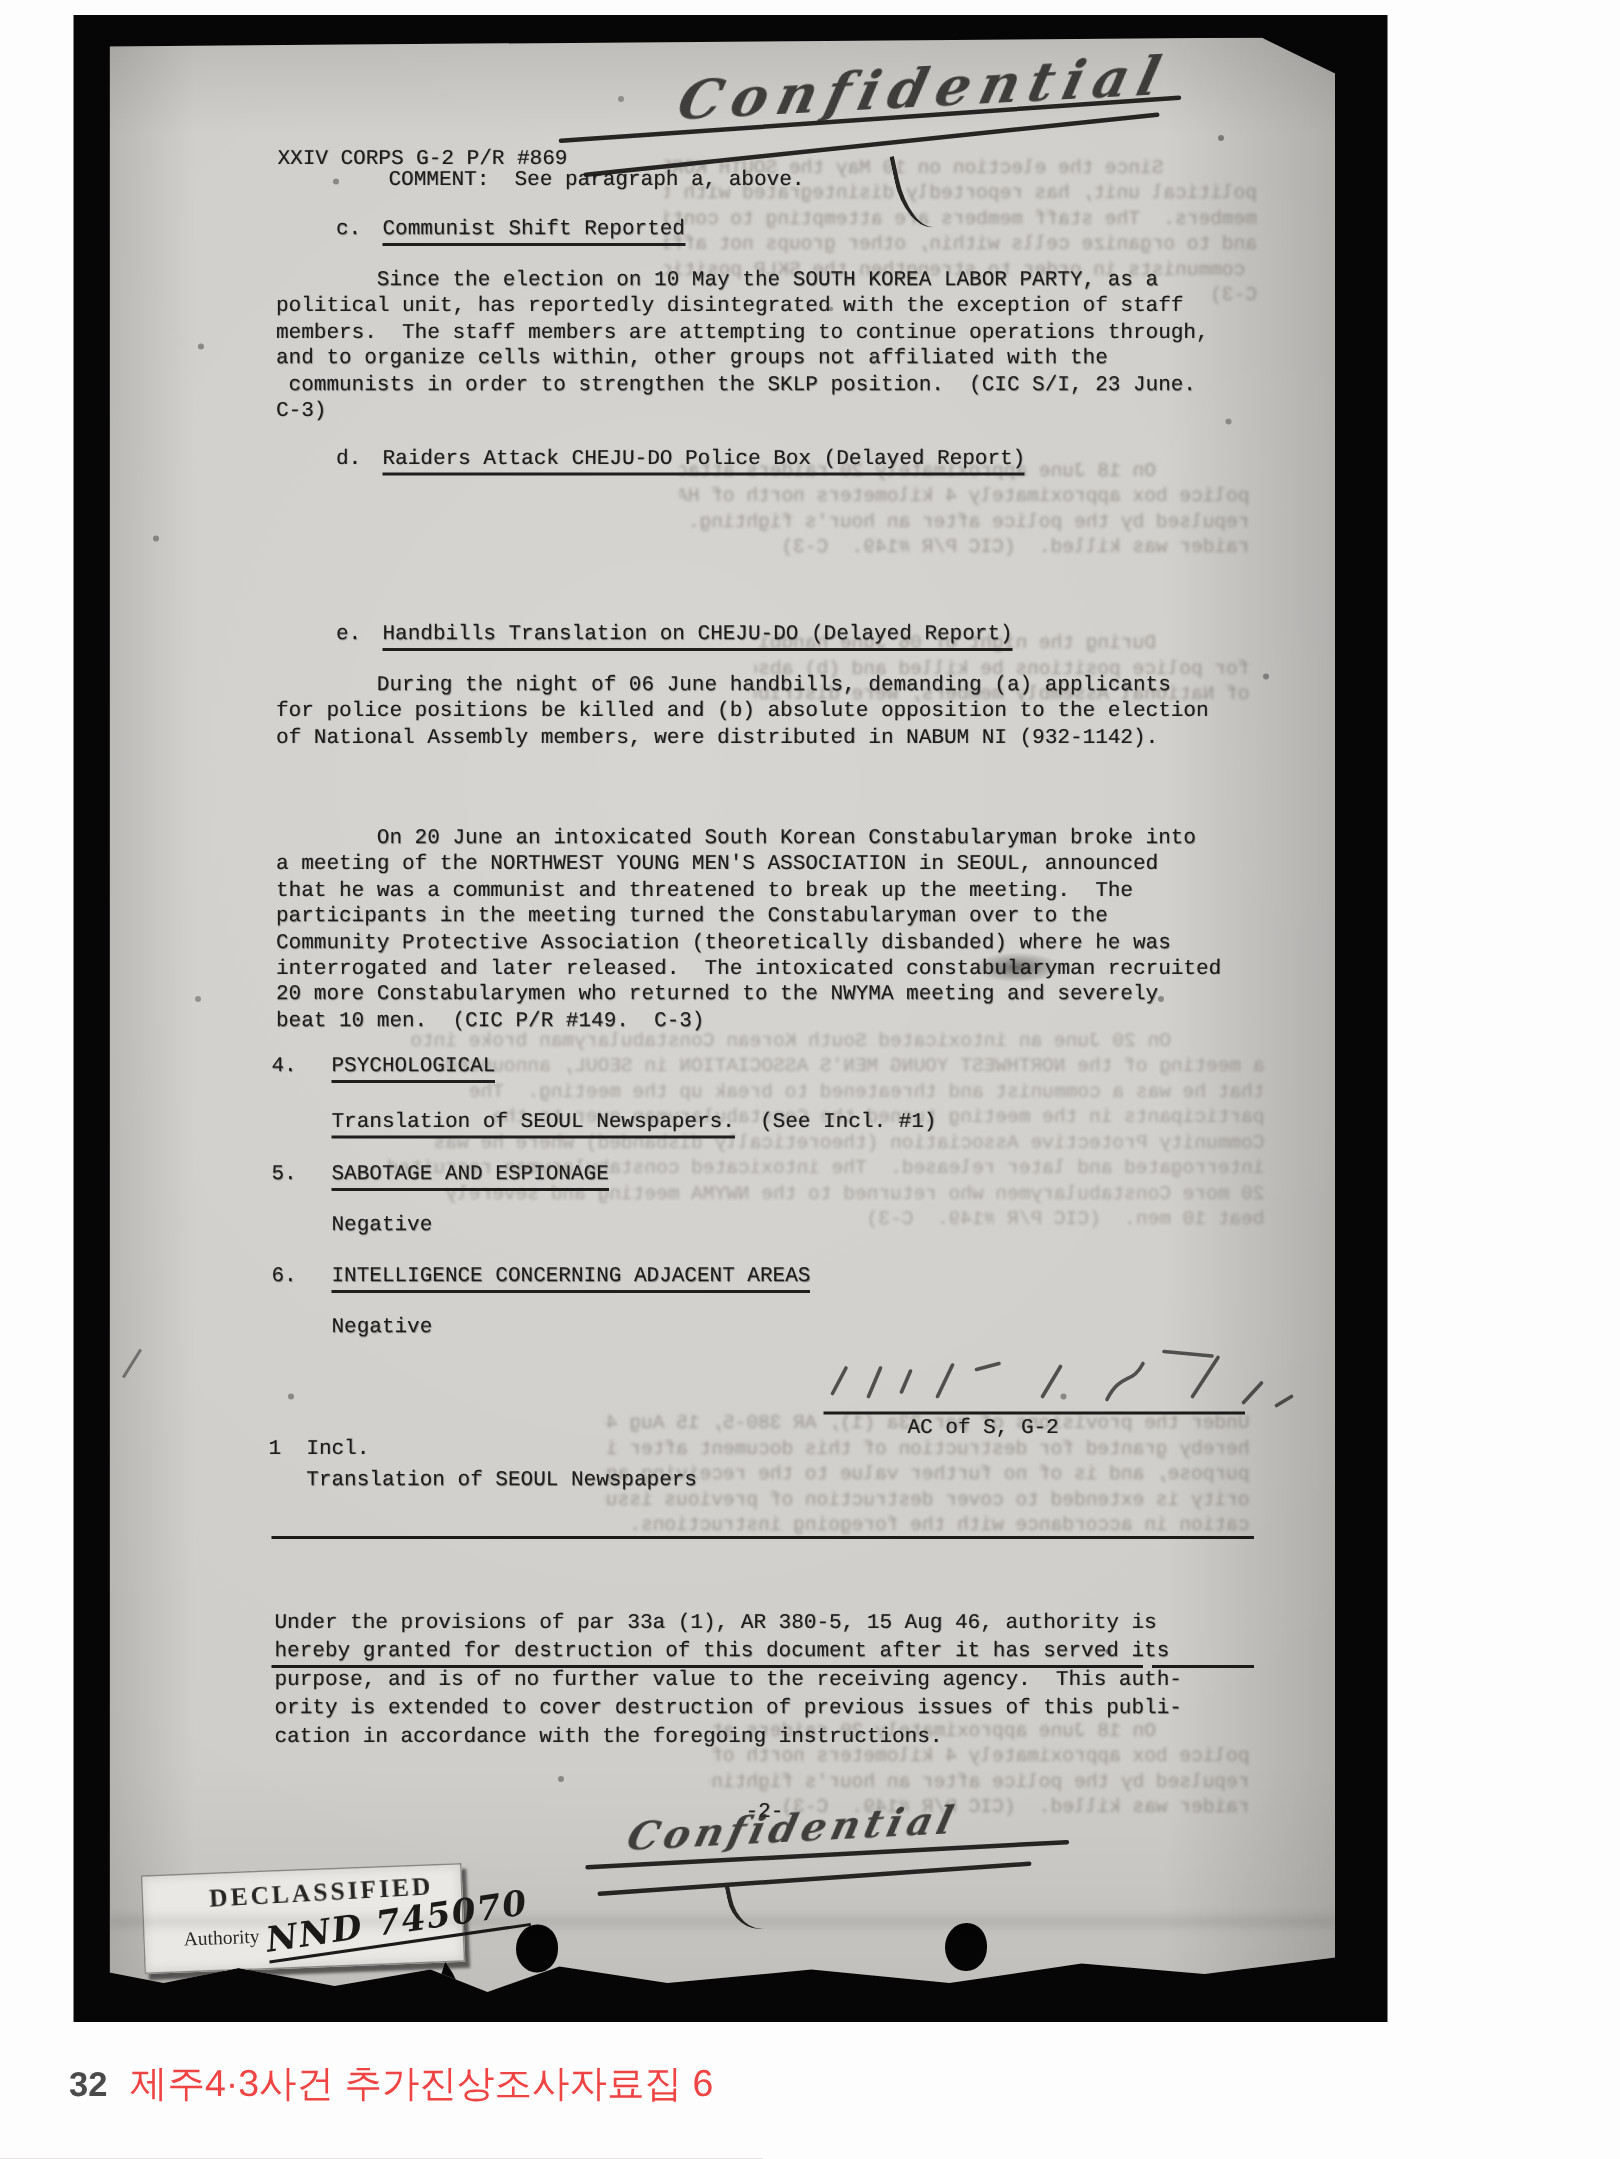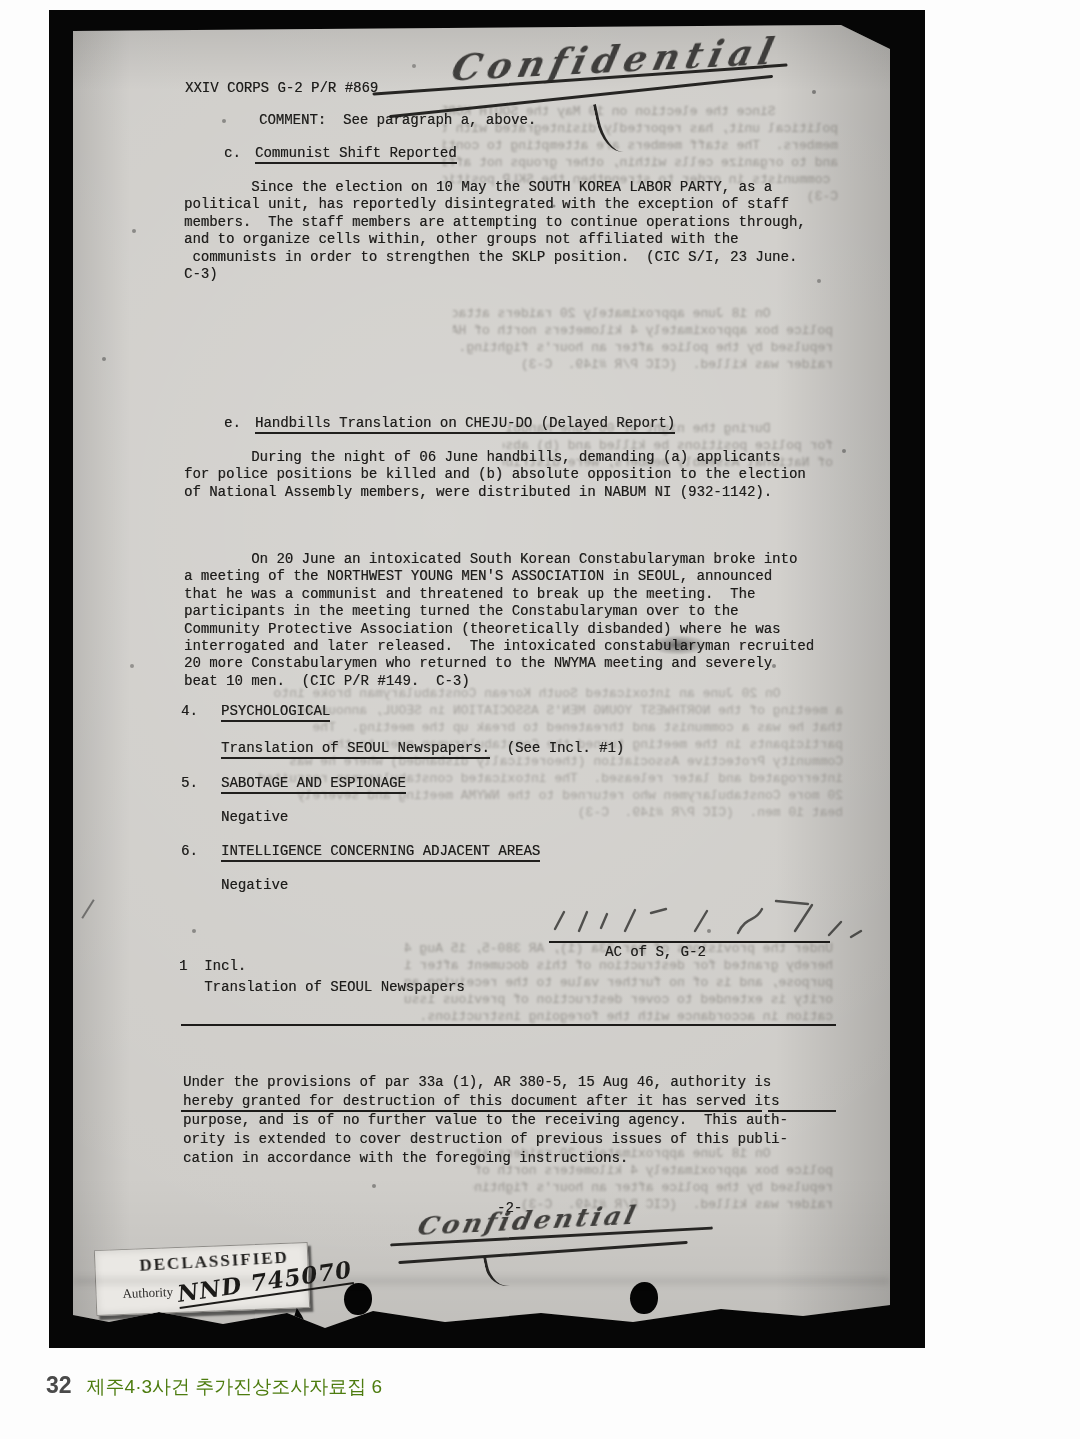--- a/index.html
+++ b/index.html
@@ -107,21 +107,21 @@
       700px 640px 0 1px rgba(30,30,30,.4), 120px 905px 0 1px rgba(30,30,30,.4),
       665px 1075px 0 1px rgba(30,30,30,.45), 300px 1160px 0 1px rgba(30,30,30,.4),
       480px 180px 0 0.5px rgba(30,30,30,.35), 635px 905px 0 1px rgba(30,30,30,.4);
   }
   
   .caption{
     position:absolute;left:46px;top:1372px;
     display:flex;align-items:baseline;gap:15px;
   }
   .caption-num{font-weight:bold;font-size:23px;color:#4a4a4a;}
-  .caption-text{font-size:19px;color:#4d7c0f;}
+  .caption-text{font-size:25px;color:#ef4444;}
 </style>
 </head>
 <body>
 
 <div class="photo">
   <div class="paper">
 
     <div class="ghost" style="left:370px;top:78px;width:395px;height:105px;">        Since the election on 10 May the SOUTH KOREA LABOR PARTY, as a
 political unit, has reportedly disintegrated with the exception of staff
 members.  The staff members are attempting to continue operations through,
@@ -153,31 +153,32 @@
 repulsed by the police after an hour's fighting.  During the fight one
 raider was killed.  (CIC P/R #149.  C-3)</div>
 
     <div class="scrawl" style="left:327px;top:13px;width:380px;height:95px;">
       <span class="scrawl-word" style="font-size:36px;margin-left:55px;">Confidential</span>
       <i class="strike" style="left:-28px;right:-8px;top:42%;transform:rotate(-4deg);"></i>
       <i class="strike" style="left:-12px;right:6px;top:60%;transform:rotate(-6deg);"></i>
       <i class="tail" style="left:52%;top:66%;"></i>
     </div>
 
-    <div class="typed" style="left:112px;top:55px;font-family:Liberation Mono, monospace;">XXIV CORPS G-2 P/R #869</div>
+    <div class="typed" style="left:112px;top:73px;font-family:Liberation Mono, monospace;">XXIV CORPS G-2 P/R #869</div>
     <div class="typed" style="left:186px;top:87px;">COMMENT:  See paragraph a, above.</div>
 
     <div class="typed" style="left:151px;top:120px;"><span class="lbl">c.</span><span class="u">Communist Shift Reported</span></div>
     <div class="typed" style="left:111px;top:154px;">        Since the election on 10 May the SOUTH KOREA LABOR PARTY, as a
 political unit, has reportedly disintegrated with the exception of staff
 members.  The staff members are attempting to continue operations through,
 and to organize cells within, other groups not affiliated with the
  communists in order to strengthen the SKLP position.  (CIC S/I, 23 June.
 C-3)</div>
 
+    <div class="typed" style="left:151px;top:273px;"><span class="lbl">d.</span><span class="u">Raiders Attack CHEJU-DO Police Box (Delayed Report)</span></div>
 
     <div class="typed" style="left:151px;top:390px;"><span class="lbl">e.</span><span class="u">Handbills Translation on CHEJU-DO (Delayed Report)</span></div>
     <div class="typed" style="left:111px;top:424px;">        During the night of 06 June handbills, demanding (a) applicants
 for police positions be killed and (b) absolute opposition to the election
 of National Assembly members, were distributed in NABUM NI (932-1142).</div>
 
     <div class="typed" style="left:111px;top:526px;">        On 20 June an intoxicated South Korean Constabularyman broke into
 a meeting of the NORTHWEST YOUNG MEN'S ASSOCIATION in SEOUL, announced
 that he was a communist and threatened to break up the meeting.  The
 participants in the meeting turned the Constabularyman over to the

